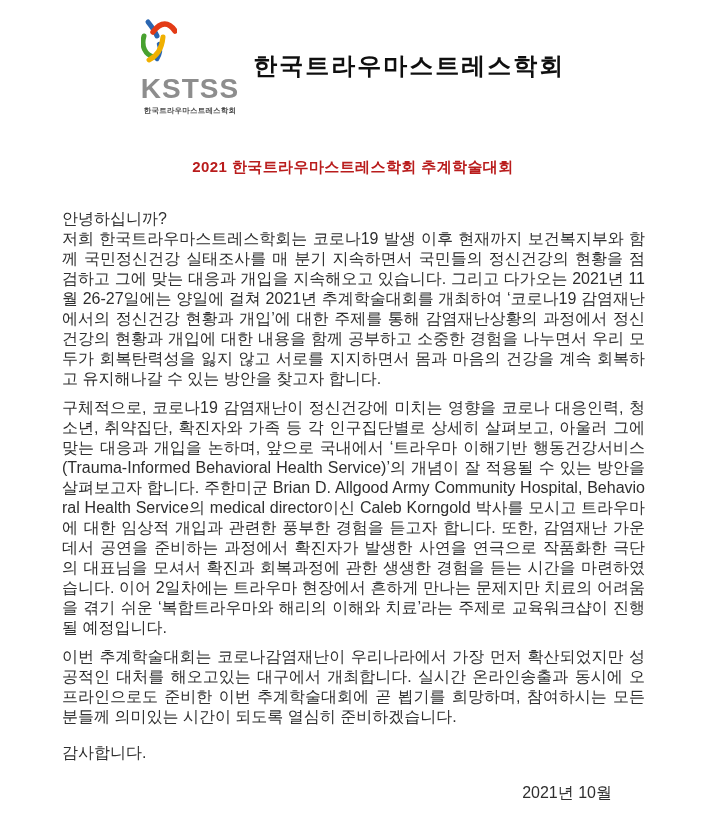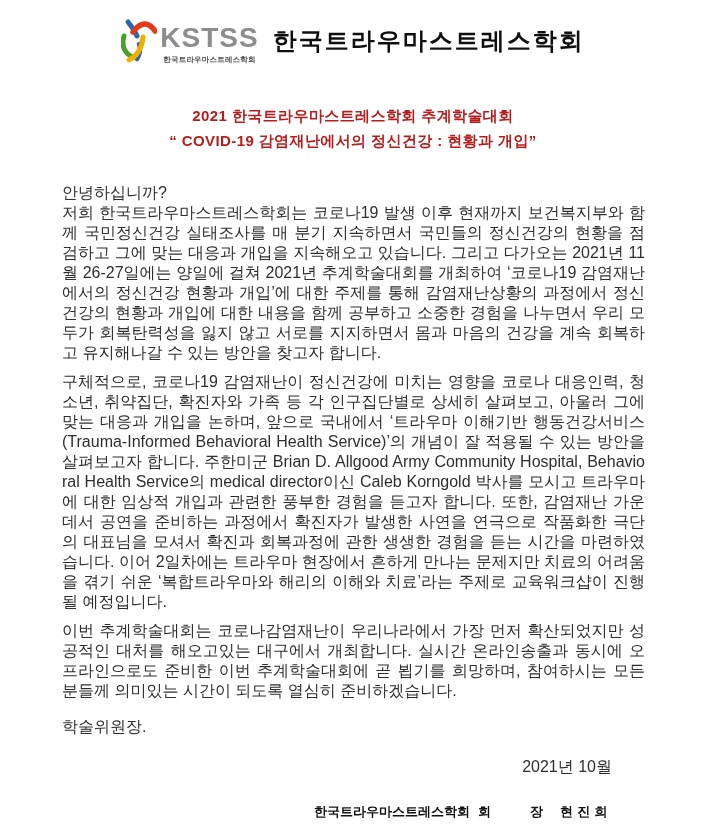--- a/index.html
+++ b/index.html
@@ -14,21 +14,21 @@
     position:relative;
   }
   
   .header {
     display:flex;
     justify-content:center;
     align-items:center;
     padding-top:16px;
     gap:14px;
   }
-  .logo-group { display:flex; align-items:flex-start; gap:3px; }
+  .logo-group { display:flex; align-items:flex-start; gap:3px;flex-direction:column; }
   .logo-mark { display:block; width:36px; height:46px; margin-top:2px; }
   .kstss-block { display:flex; flex-direction:column; align-items:center; margin-top:8px; }
   .kstss-word {
     font-size:28px; font-weight:bold; color:#8d8d8d;
     letter-spacing:1px; line-height:28px;
   }
   .kstss-tagline {
     font-size:7.5px; font-weight:bold; color:#4a4a4a;
     letter-spacing:0.2px; margin-top:3px; white-space:nowrap;
   }
@@ -96,29 +96,28 @@
       <div class="kstss-block">
         <span class="kstss-word">KSTSS</span>
         <span class="kstss-tagline">한국트라우마스트레스학회</span>
       </div>
     </div>
     <div class="org-title">한국트라우마스트레스학회</div>
   </div>
 
   <div class="title-block">
     <div>2021 한국트라우마스트레스학회 추계학술대회</div>
-    <div>“ COVID-19 감염재난에서의 정신건강 : 현황과 개입”</div>
   </div>
 
   <div class="content">
     <p class="para greeting">안녕하십니까?</p>
     <p class="para">저희 한국트라우마스트레스학회는 코로나19 발생 이후 현재까지 보건복지부와 함께 국민정신건강 실태조사를 매 분기 지속하면서 국민들의 정신건강의 현황을 점검하고 그에 맞는 대응과 개입을 지속해오고 있습니다. 그리고 다가오는 2021년 11월 26-27일에는 양일에 걸쳐 2021년 추계학술대회를 개최하여 ‘코로나19 감염재난에서의 정신건강 현황과 개입’에 대한 주제를 통해 감염재난상황의 과정에서 정신건강의 현황과 개입에 대한 내용을 함께 공부하고 소중한 경험을 나누면서 우리 모두가 회복탄력성을 잃지 않고 서로를 지지하면서 몸과 마음의 건강을 계속 회복하고 유지해나갈 수 있는 방안을 찾고자 합니다.</p>
     <p class="para">구체적으로, 코로나19 감염재난이 정신건강에 미치는 영향을 코로나 대응인력, 청소년, 취약집단, 확진자와 가족 등 각 인구집단별로 상세히 살펴보고, 아울러 그에 맞는 대응과 개입을 논하며, 앞으로 국내에서 ‘트라우마 이해기반 행동건강서비스(Trauma-Informed Behavioral Health Service)’의 개념이 잘 적용될 수 있는 방안을 살펴보고자 합니다. 주한미군 Brian D. Allgood Army Community Hospital, Behavioral Health Service의 medical director이신 Caleb Korngold 박사를 모시고 트라우마에 대한 임상적 개입과 관련한 풍부한 경험을 듣고자 합니다. 또한, 감염재난 가운데서 공연을 준비하는 과정에서 확진자가 발생한 사연을 연극으로 작품화한 극단의 대표님을 모셔서 확진과 회복과정에 관한 생생한 경험을 듣는 시간을 마련하였습니다. 이어 2일차에는 트라우마 현장에서 흔하게 만나는 문제지만 치료의 어려움을 겪기 쉬운 ‘복합트라우마와 해리의 이해와 치료’라는 주제로 교육워크샵이 진행될 예정입니다.</p>
     <p class="para" style="margin-bottom:16px;">이번 추계학술대회는 코로나감염재난이 우리나라에서 가장 먼저 확산되었지만 성공적인 대처를 해오고있는 대구에서 개최합니다. 실시간 온라인송출과 동시에 오프라인으로도 준비한 이번 추계학술대회에 곧 뵙기를 희망하며, 참여하시는 모든 분들께 의미있는 시간이 되도록 열심히 준비하겠습니다.</p>
-    <p class="para closing">학술위원장.</p>
+    <p class="para closing">감사합니다.</p>
     <div class="date-line">2021년  10월</div>
   </div>
 
   <div class="signature">
     <div class="sig-row">
       <span class="sig-org">한국트라우마스트레스학회</span>
       <span class="sig-title">회　　　장</span>
       <span class="sig-name">현 진 희</span>
     </div>
     <div class="sig-row">

